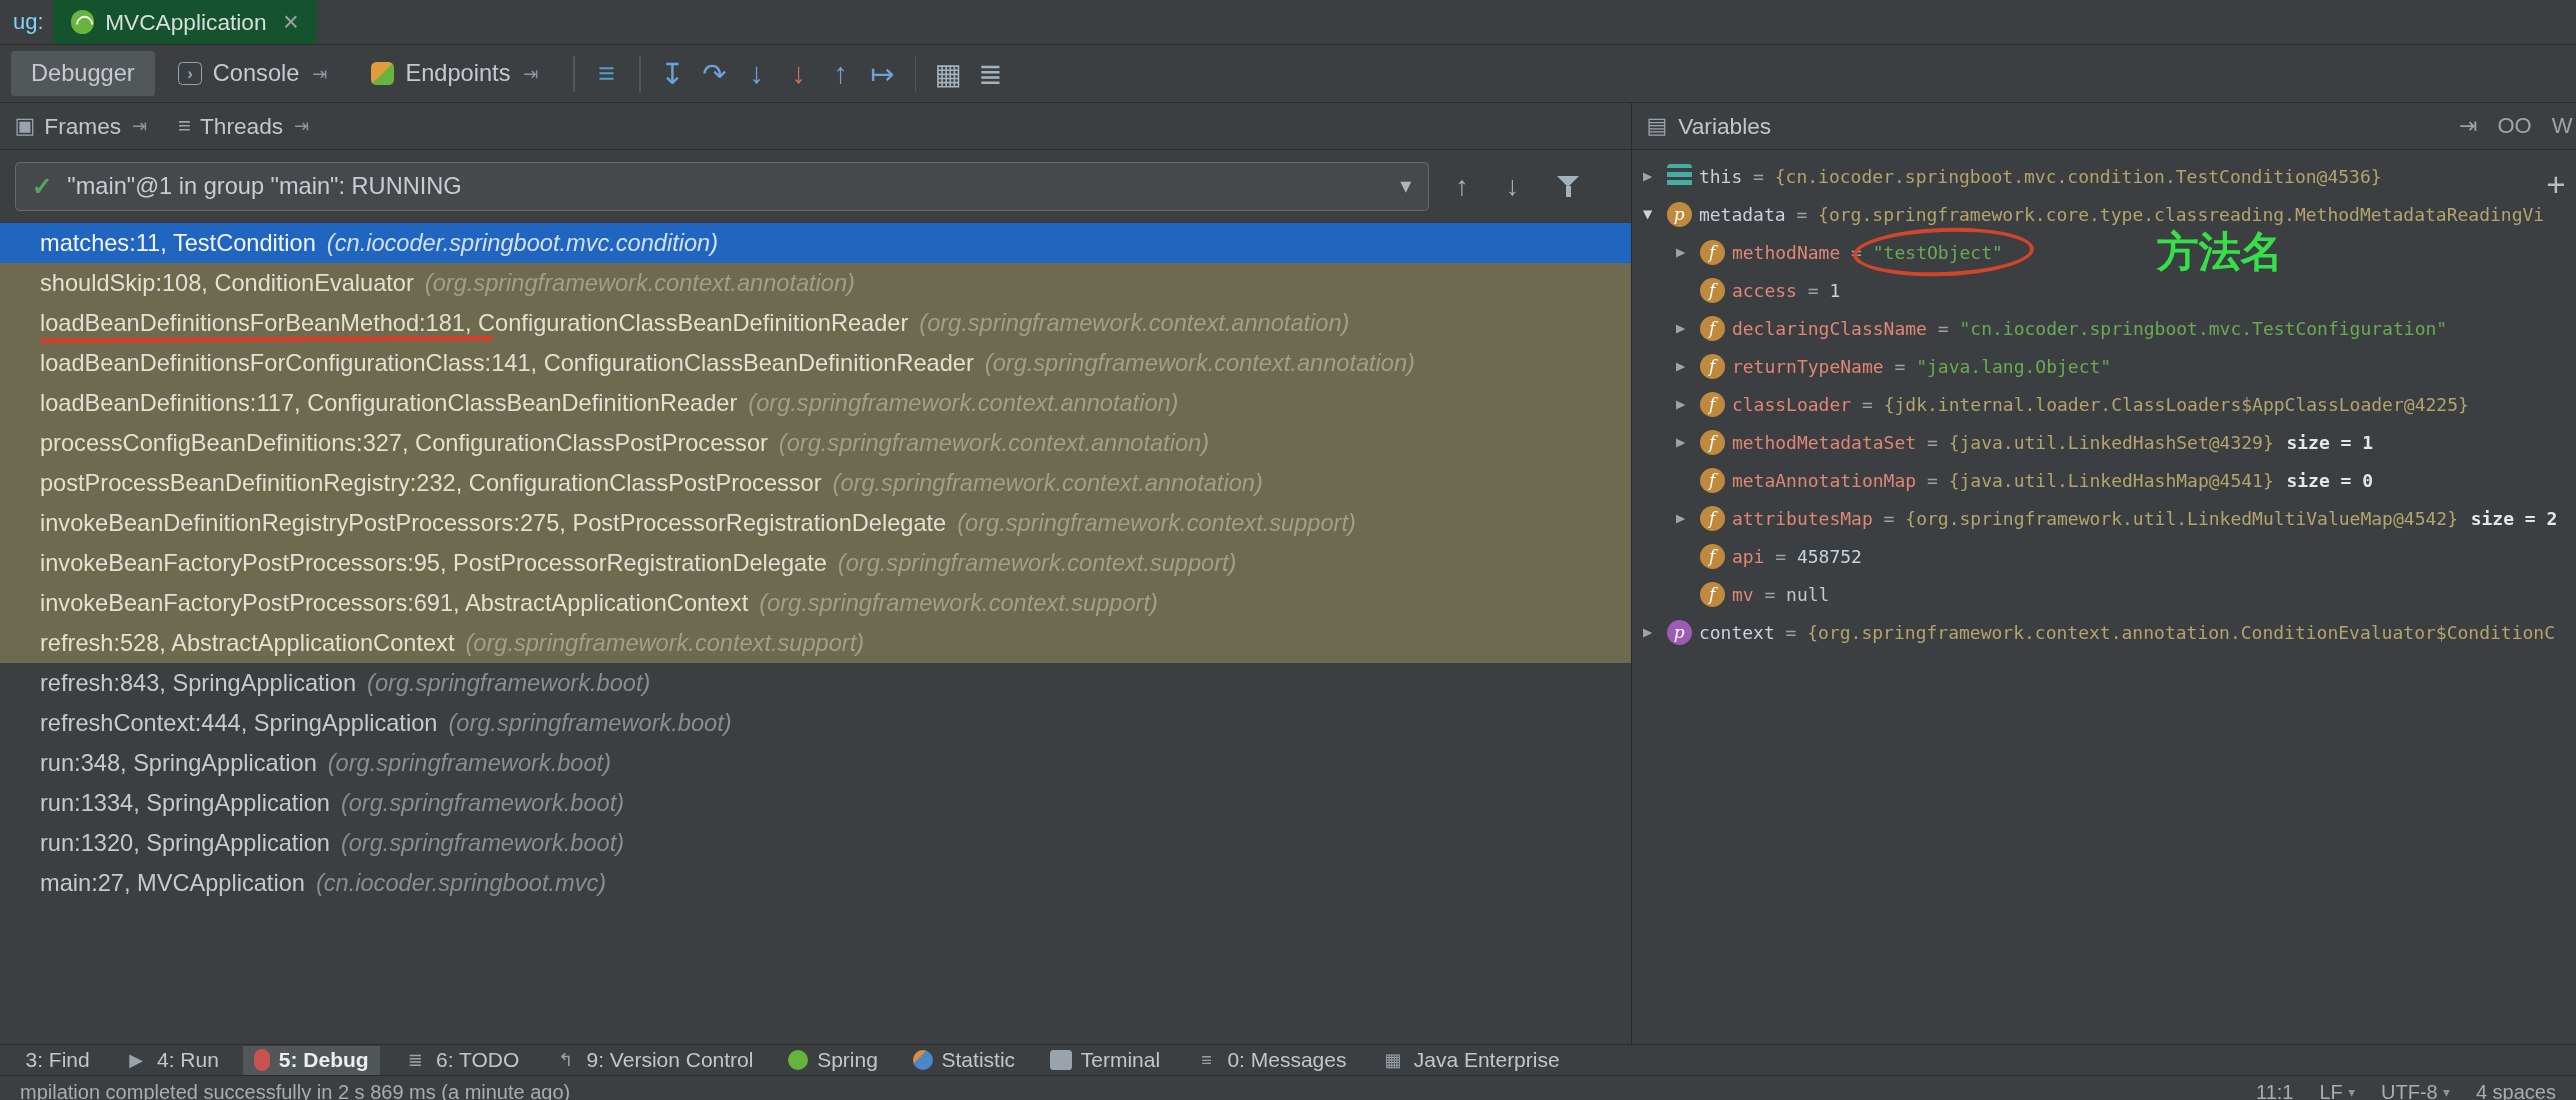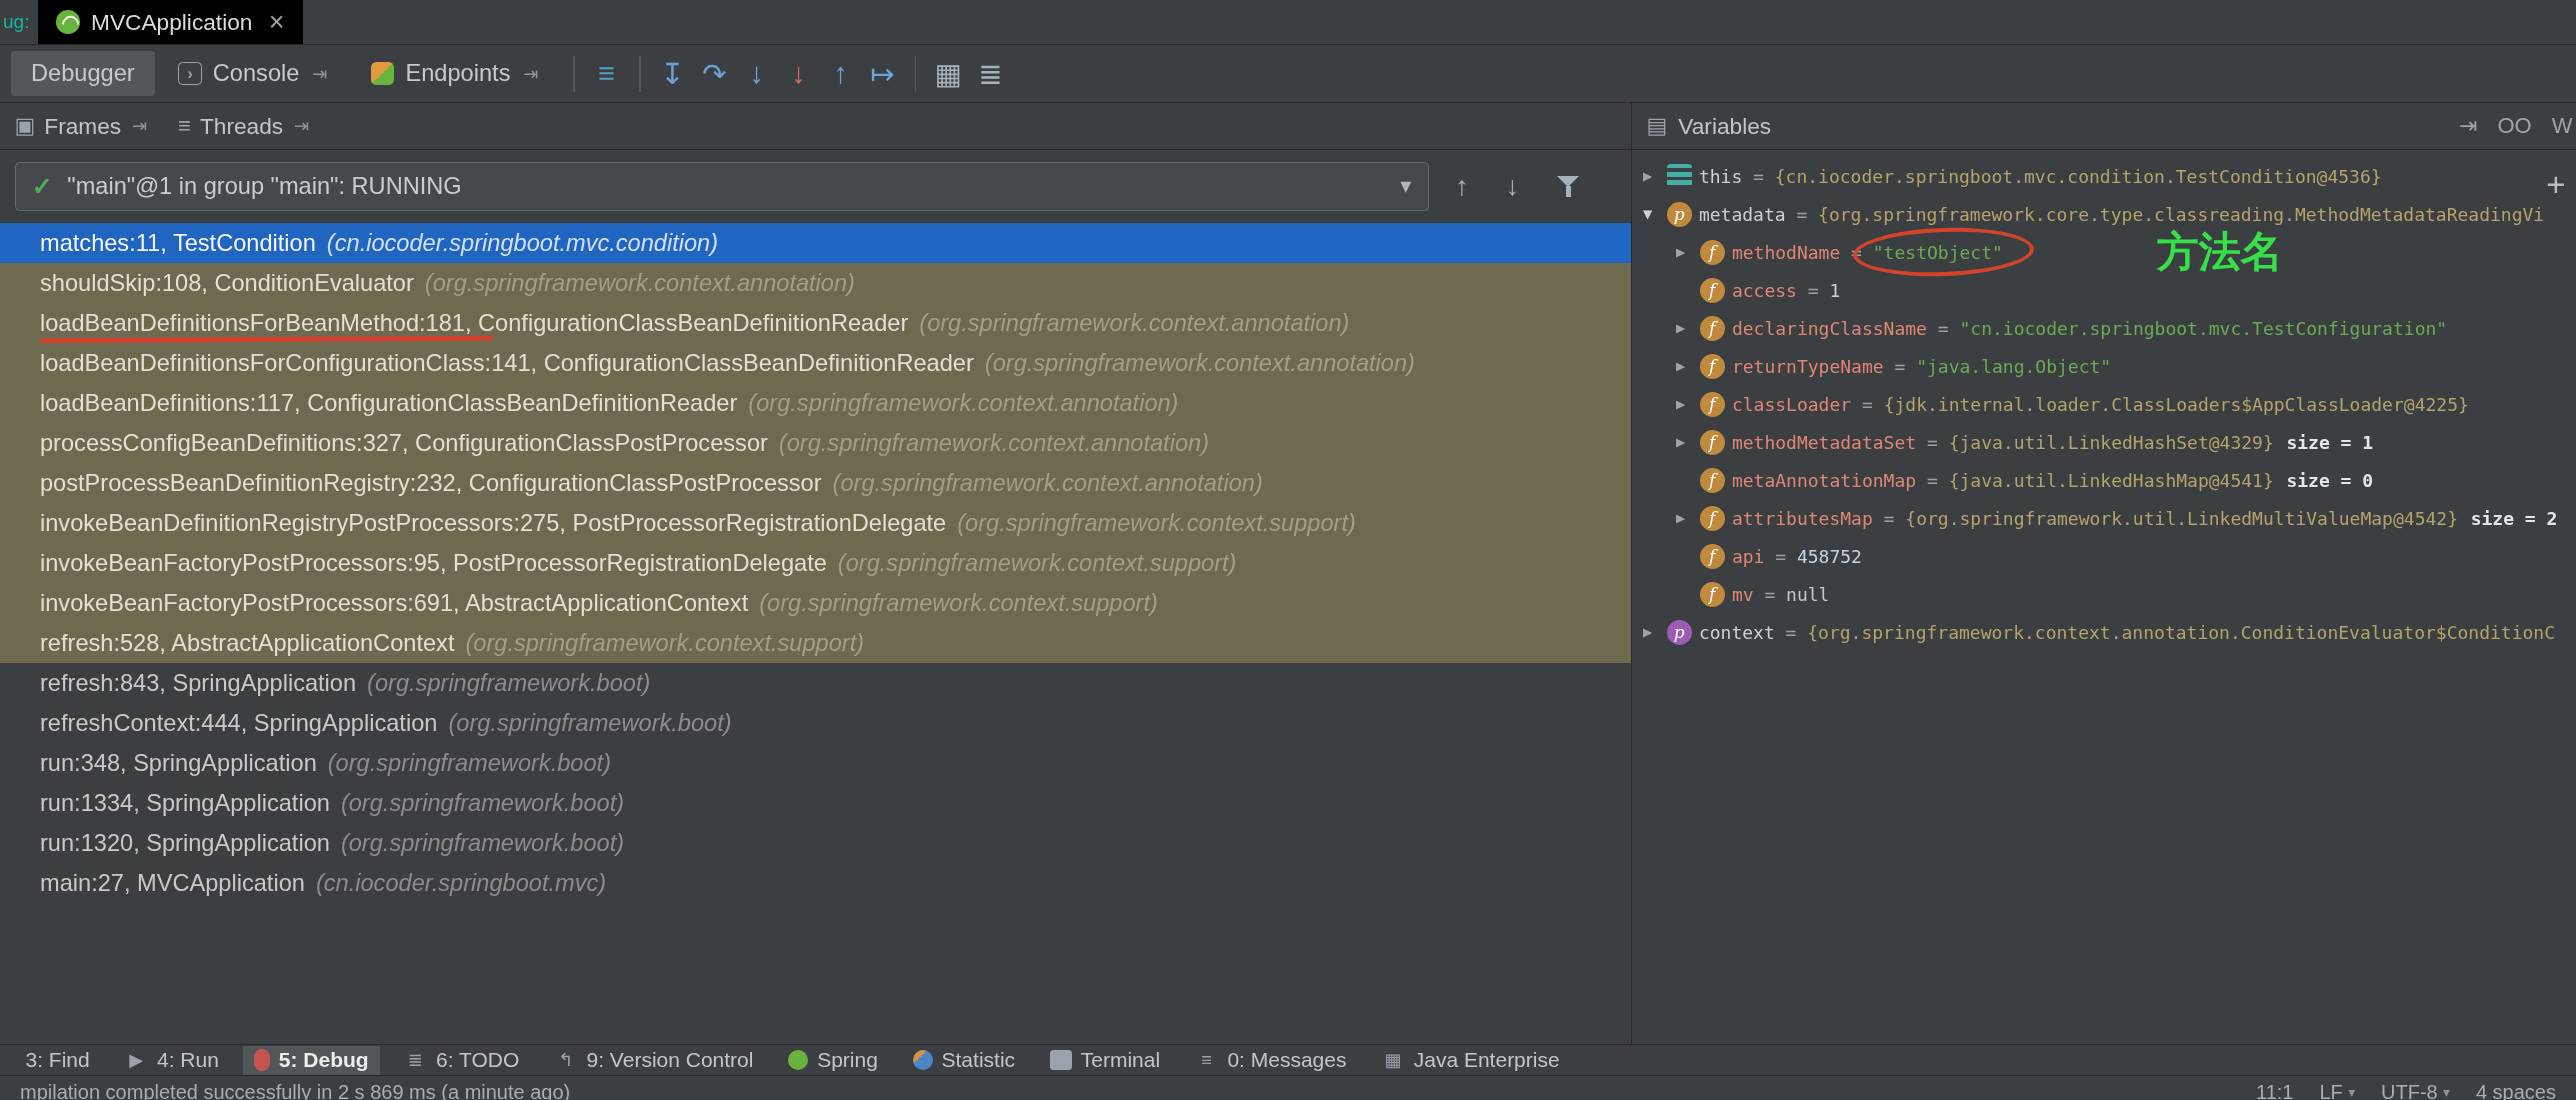--- a/index.html
+++ b/index.html
@@ -5,22 +5,22 @@
   * { box-sizing: border-box; }
   html, body { margin: 0; padding: 0; background: #2b2b2b; }
   .app {
     position: relative; width: 2576px; height: 1100px;
     background: #3c3f41; overflow: hidden;
     font-family: "Liberation Sans", sans-serif; color: #c4c7ca;
   }
 
   
   .titlebar { height: 45px; display: flex; align-items: stretch; background: #3c3f41; border-bottom: 0.9px solid #2a2a2a; }
-  .win-label { display: flex; align-items: center; font-size: 19px; color: #14b8a6; padding: 0 9px 0 3px; }
-  .main-tab { display: flex; align-items: center; gap: 11px; padding: 0 18px; background: #000000; font-size: 22.7px; color: #dadde0; }
+  .win-label { display: flex; align-items: center; font-size: 22px; color: #7dd3fc; padding: 0 9px 0 13px; }
+  .main-tab { display: flex; align-items: center; gap: 11px; padding: 0 18px; background: #14532d; font-size: 22.7px; color: #dadde0; }
   .springboot-icon { position: relative; width: 23.6px; height: 23.6px; border-radius: 50%; background: #68b43f; }
   .springboot-icon::after { content: ""; position: absolute; left: 5.4px; top: 5.4px; width: 12.7px; height: 12.7px;
     border: 2.7px solid rgba(255,255,255,.9); border-radius: 50%; border-bottom-color: transparent; border-left-color: transparent; transform: rotate(-45deg); }
   .tab-close { margin-left: 5.4px; color: #9aa0a6; font-size: 27px; line-height: 1; }
 
   
   .toolbar { height: 58px; display: flex; align-items: center; gap: 3.6px; padding: 0 11px; border-bottom: 0.9px solid #2a2a2a; }
   .tabs { display: flex; align-items: center; gap: 3.6px; }
   .tw-tab { display: flex; align-items: center; gap: 11px; height: 45px; padding: 0 20px; border-radius: 3.6px; font-size: 23.6px; color: #c6cace; }
   .tw-tab.selected { background: #525759; }

